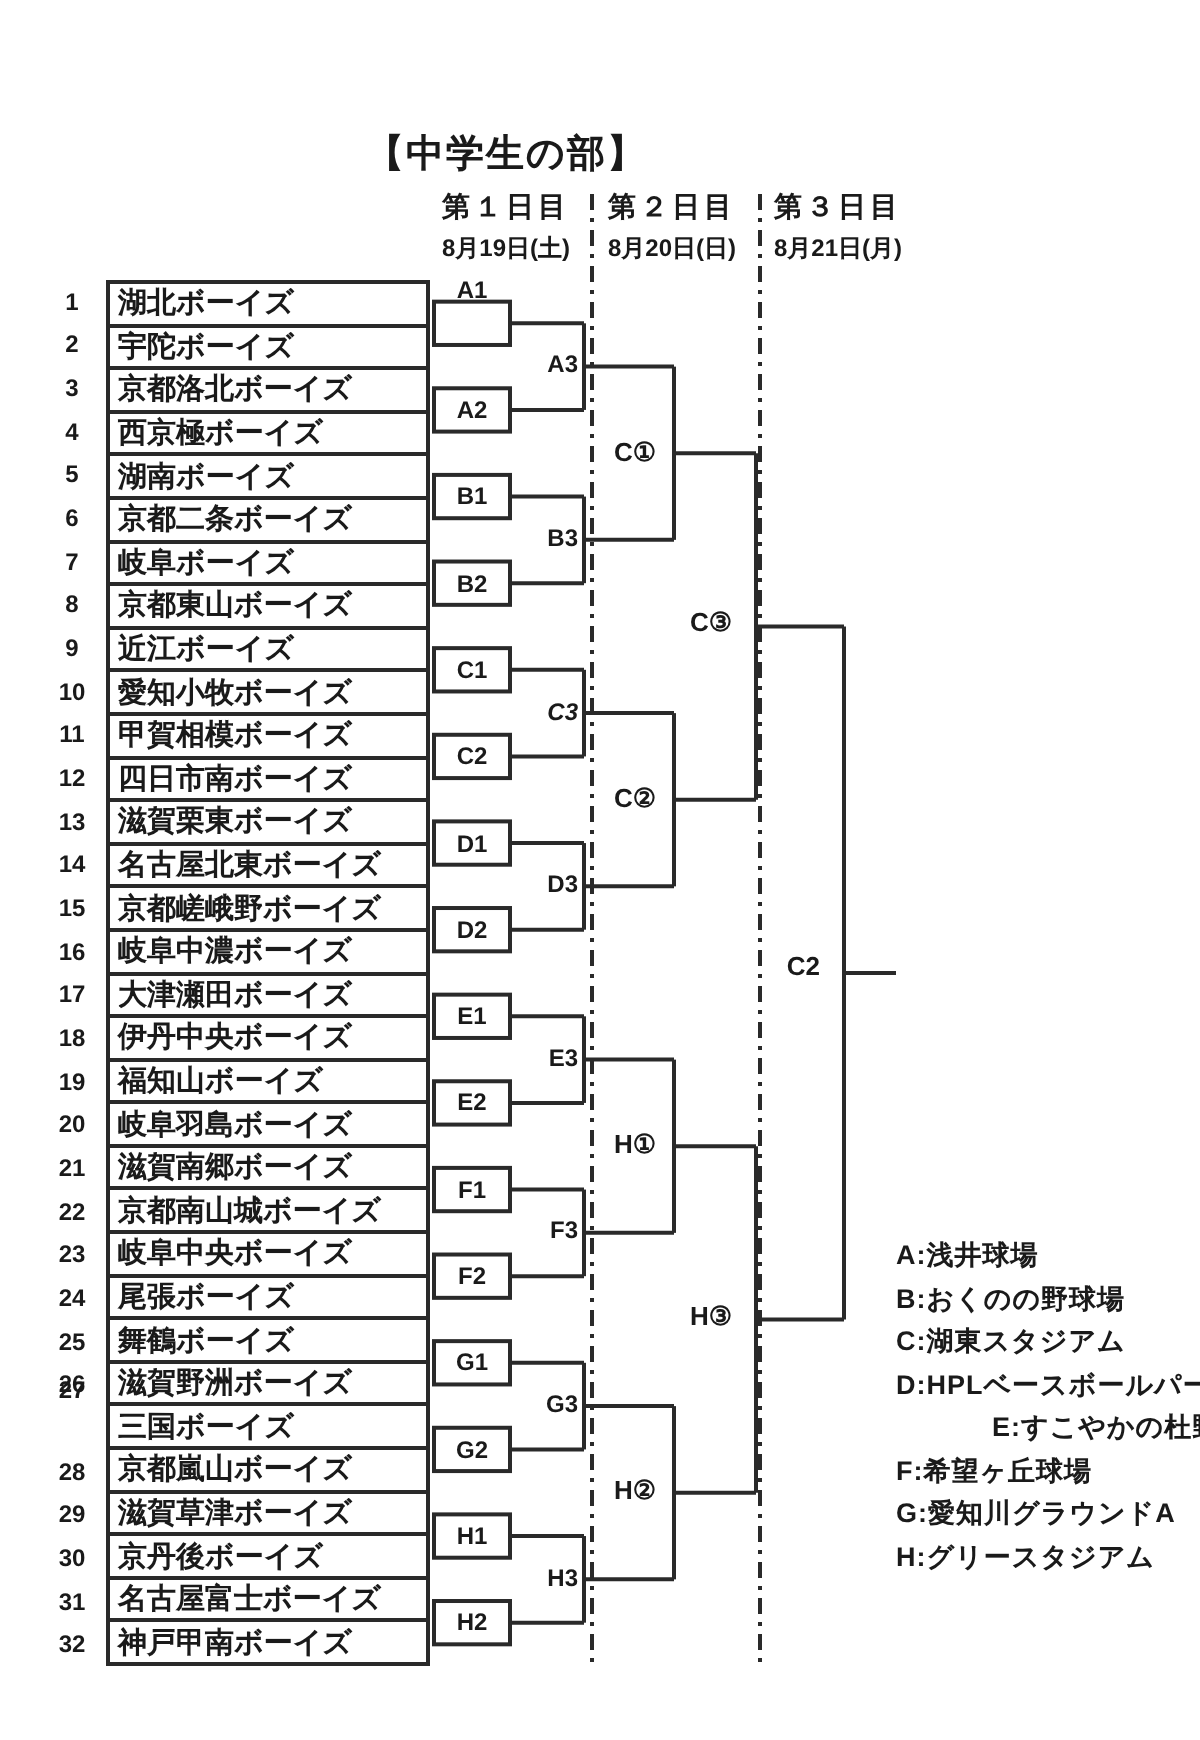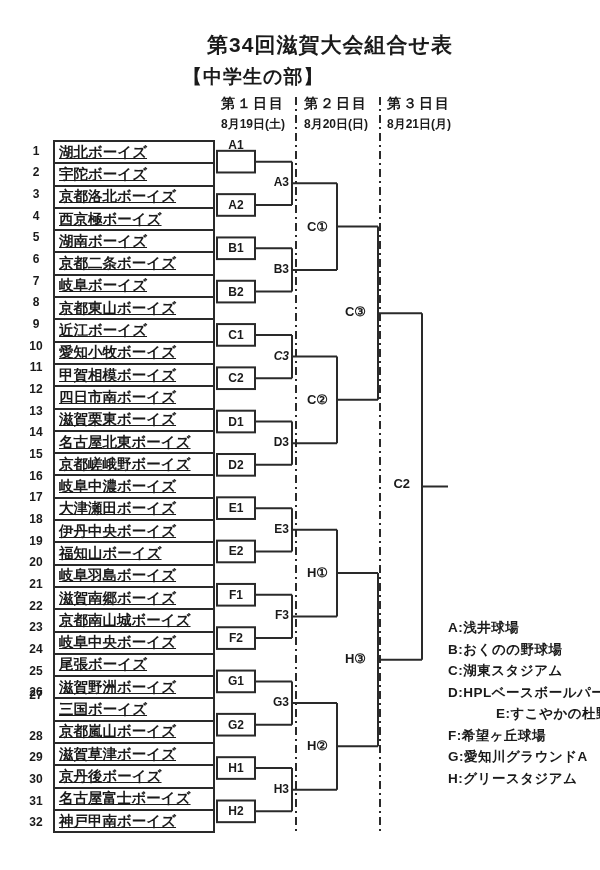--- a/index.html
+++ b/index.html
@@ -10,41 +10,40 @@
   .subtitle{position:absolute;left:183px;top:64px;font-size:19px;font-weight:700;letter-spacing:1px;}
   .day{position:absolute;top:95px;width:120px;text-align:center;}
   .day .d-label{font-size:14px;font-weight:700;letter-spacing:2px;}
   .day .d-date{font-size:12px;font-weight:600;margin-top:3px;letter-spacing:0px;}
   .day.c1{left:193px;} .day.c2{left:276px;} .day.c3{left:359px;}
   .dashline{position:absolute;top:97px;height:734px;width:2px;
     background:repeating-linear-gradient(to bottom,#2a2a2a 0 8px,transparent 8px 12px,
                #2a2a2a 12px 14px,transparent 14px 18px);}
   .dashline.l1{left:295px;} .dashline.l2{left:379px;}
   .team-table{position:absolute;left:53px;top:140px;width:162px;height:693px;
-    border:2px solid #2a2a2a;box-sizing:border-box;display:flex;flex-direction:column;text-decoration:underline;}
+    border:2px solid #2a2a2a;box-sizing:border-box;display:flex;flex-direction:column;}
   .team-row{flex:1;border-top:2px solid #2a2a2a;display:flex;align-items:center;
     padding-left:4px;box-sizing:border-box;overflow:hidden;}
   .team-row:first-child{border-top:none;}
   .team-name{font-size:14.5px;font-weight:600;white-space:nowrap;}
   .num{position:absolute;left:24px;width:24px;text-align:center;font-size:12px;
     font-weight:600;transform:translateY(-50%);}
   svg.bracket{position:absolute;left:0;top:0;}
   .m-label{position:absolute;font-size:12px;font-weight:700;white-space:nowrap;
     transform:translate(-50%,-50%);}
   .m-label.r{transform:translate(-100%,-50%);}
   .m-label.big{font-size:13px;}
   .venue{position:absolute;left:448px;font-size:13.5px;font-weight:600;
     transform:translateY(-50%);letter-spacing:0.5px;white-space:nowrap;}
 </style>
 </head>
 <body>
 
 <div class="page">
 
-  <div class="title">第34回滋賀大会組合せ表</div>
   <div class="subtitle">【中学生の部】</div>
 
   <div class="day c1">
     <div class="d-label">第１日目</div>
     <div class="d-date">8月19日(土)</div>
   </div>
   <div class="day c2">
     <div class="d-label">第２日目</div>
     <div class="d-date">8月20日(日)</div>
   </div>
@@ -156,20 +155,23 @@
         <span class="team-name">滋賀南郷ボーイズ</span>
       </div>
       <div class="team-row">
         <span class="team-name">京都南山城ボーイズ</span>
       </div>
       <div class="team-row">
         <span class="team-name">岐阜中央ボーイズ</span>
       </div>
       <div class="team-row">
         <span class="team-name">尾張ボーイズ</span>
+      </div>
+      <div class="team-row">
+        <span class="team-name">舞鶴ボーイズ</span>
       </div>
       <div class="team-row">
         <span class="team-name">滋賀野洲ボーイズ</span>
       </div>
       <div class="team-row">
         <span class="team-name">三国ボーイズ</span>
       </div>
       <div class="team-row">
         <span class="team-name">京都嵐山ボーイズ</span>
       </div>

